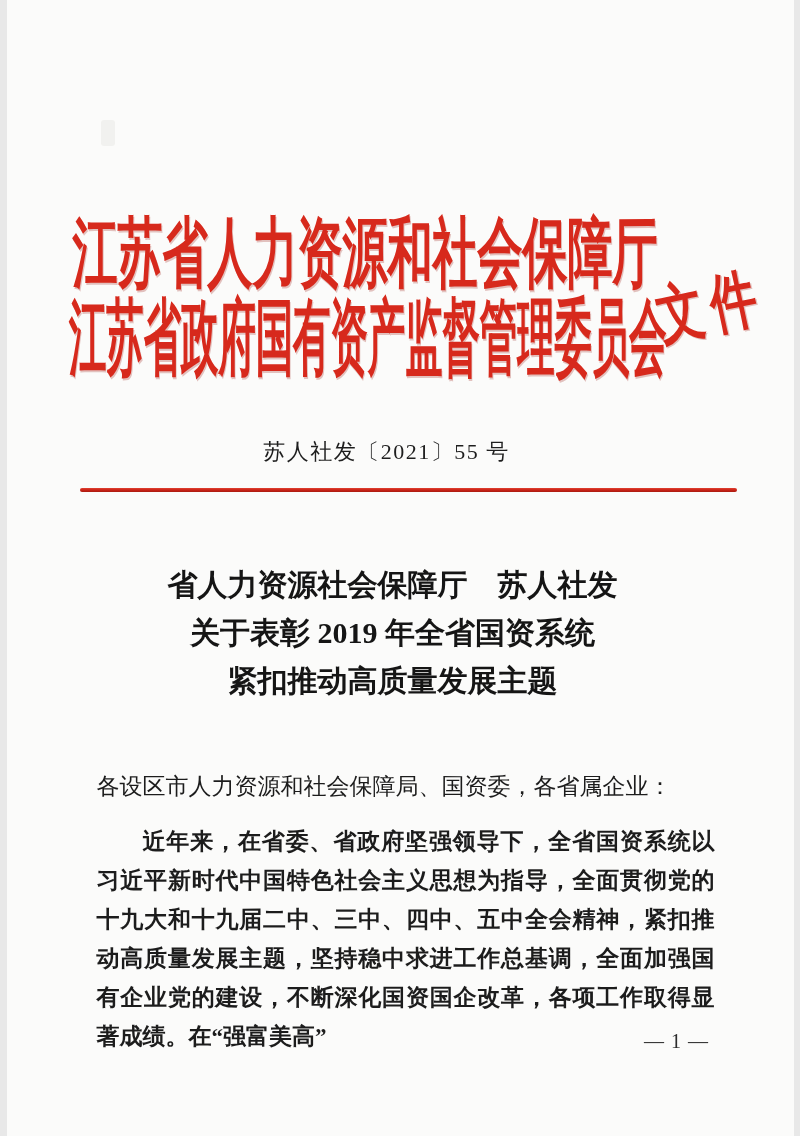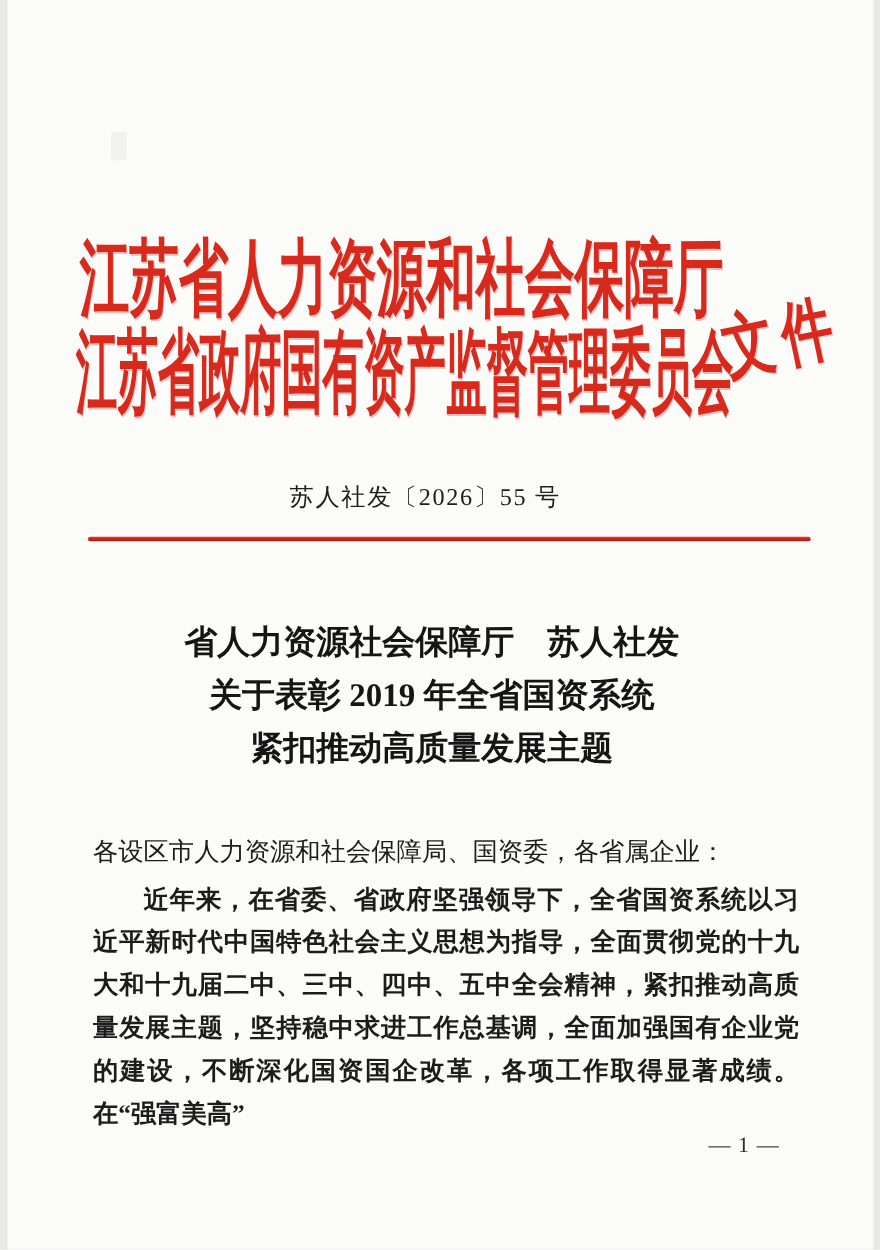--- a/index.html
+++ b/index.html
@@ -68,21 +68,21 @@
     text-align:center;
     font-size:30px;line-height:48px;font-weight:700;color:#151515;
   }
   
   .doc-body{
     position:absolute;left:74px;top:751px;width:650px;
     font-size:23px;line-height:39px;
     text-align:justify;text-justify:inter-ideograph;
     color:#1c1c1c;
   }
-  .doc-body p{margin:4px;}
+  .doc-body p{margin:16px;}
   .doc-body p.para{text-indent:2em;font-weight:bold;}
   
   .page-number{
     position:absolute;left:628px;top:1030px;width:84px;
     text-align:center;
     font-size:20px;letter-spacing:1px;color:#2c2c2c;white-space:nowrap;
   }
 </style>
 </head>
 <body>
@@ -94,21 +94,21 @@
   <div class="agency-line agency-1">
     <span class="stretch">江苏省人力资源和社会保障厅</span>
   </div>
 
   <div class="agency-line agency-2">
     <span class="stretch">江苏省政府国有资产监督管理委员会</span>
   </div>
 
   <div class="doc-type-label">文件</div>
 
-  <div class="doc-number">苏人社发〔2026〕55 号</div>
+  <div class="doc-number">苏人社发〔2021〕55 号</div>
 
   <div class="red-rule"></div>
 
   <div class="doc-title">
     <div>省人力资源社会保障厅　苏人社发</div>
     <div>关于表彰 2019 年全省国资系统</div>
     <div>紧扣推动高质量发展主题</div>
   </div>
 
   <div class="doc-body">

